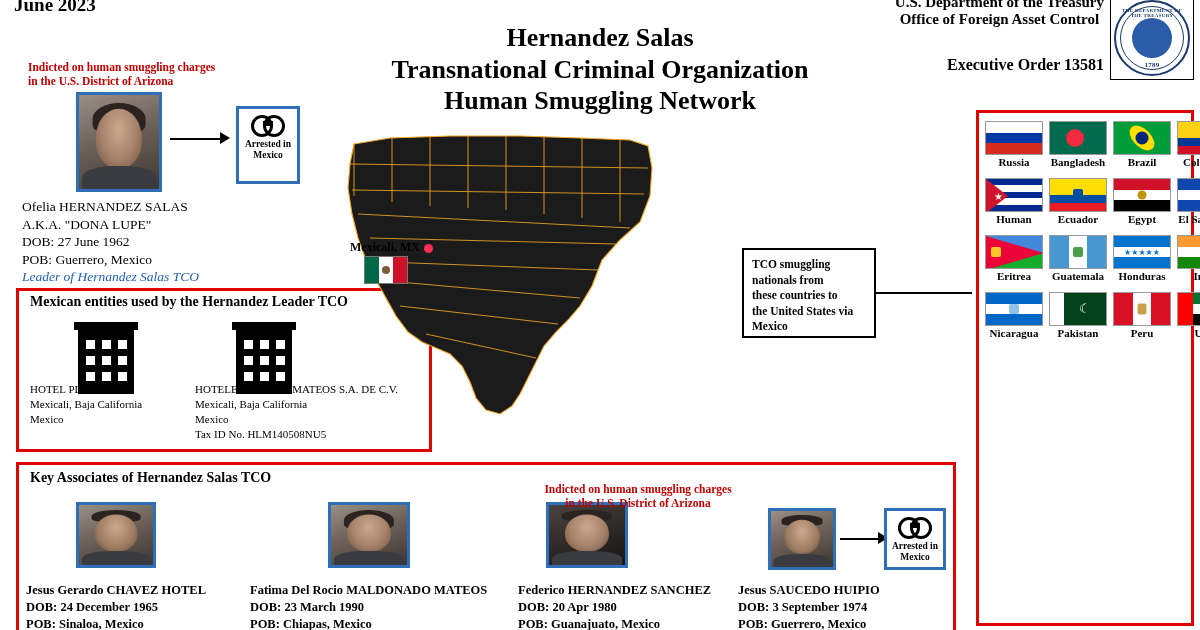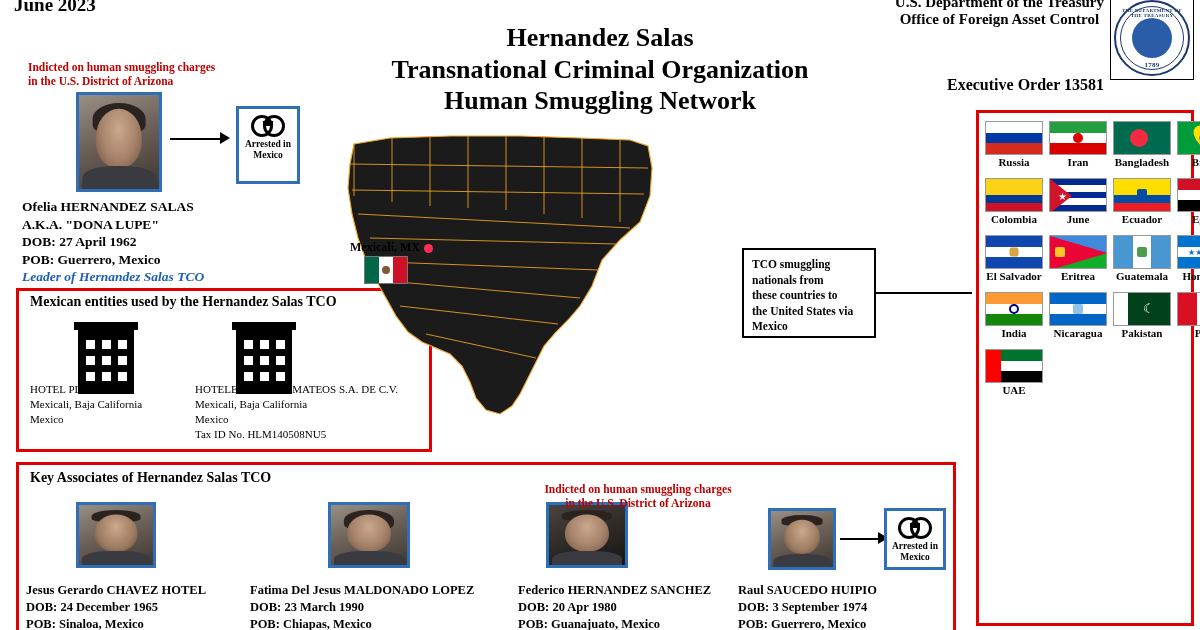--- a/index.html
+++ b/index.html
@@ -17,21 +17,21 @@
   .date-label{
     position:absolute;left:14px;top:-6px;
     font-weight:bold;font-size:19px;
   }
   .agency{
     position:absolute;right:96px;top:-6px;
     text-align:center;font-weight:bold;font-size:15px;line-height:1.15;
   }
   .eo{
     position:absolute;right:96px;top:56px;
-    font-weight:bold;font-size:16px;text-align:right;margin-top:20px;
+    font-weight:bold;font-size:16px;text-align:right;
   }
   .seal-box{
     position:absolute;right:6px;top:-4px;
     width:82px;height:82px;border:1px solid #000;background:#fff;
     display:flex;align-items:center;justify-content:center;
   }
   .seal{
     width:72px;height:72px;border-radius:50%;
     background:#ffffff;
     border:2px solid #1b3a6b;
@@ -108,21 +108,21 @@
   .cuff-box .cuff span.l{left:0;}
   .cuff-box .cuff span.r{right:0;}
   .cuff-box .cuff i{
     position:absolute;left:12px;top:6px;width:10px;height:5px;background:#000;
   }
   .cuff-box .cap{
     font-size:9.5px;font-weight:bold;text-align:center;line-height:1.15;
   }
 
   .subject-info{
-    position:absolute;font-size:13.5px;font-weight:bold;line-height:1.3;
+    position:absolute;font-size:13.5px;font-weight:normal;line-height:1.3;
   }
   .subject-info .leader{
     color:#1f5fb4;font-style:italic;
   }
 
   
   .redbox{
     position:absolute;border:3px solid #e00000;box-sizing:border-box;background:transparent;
   }
   .redbox-title{
@@ -259,27 +259,27 @@
       </div>
     <div class="cap">
       <div>Arrested in</div>
       <div>Mexico</div>
     </div>
   </div>
 
   <div class="subject-info" style="left:22px;top:198px;">
     <div>Ofelia HERNANDEZ SALAS</div>
     <div>A.K.A. "DONA LUPE"</div>
-    <div>DOB: 27 April 1962</div>
+    <div>DOB: 27 June 1962</div>
     <div>POB: Guerrero, Mexico</div>
     <div class="leader">Leader of Hernandez Salas TCO</div>
   </div>
 
   <div class="redbox" style="left:16px;top:288px;width:416px;height:164px;"></div>
-  <div class="redbox-title" style="left:30px;top:294px;">Mexican entities used by the Hernandez Salas TCO</div>
+  <div class="redbox-title" style="left:30px;top:294px;">Mexican entities used by the Hernandez Leader TCO</div>
 
   <div class="building" style="left:78px;top:328px;">
     <div class="roof"></div>
     <div class="win" style="left:8px;top:12px;"></div>
       <div class="win" style="left:24px;top:12px;"></div>
       <div class="win" style="left:40px;top:12px;"></div>
     <div class="win" style="left:8px;top:28px;"></div>
       <div class="win" style="left:24px;top:28px;"></div>
       <div class="win" style="left:40px;top:28px;"></div>
     <div class="win" style="left:8px;top:44px;"></div>
@@ -328,21 +328,21 @@
   </div>
 
   <div class="photo-frame" style="left:328px;top:502px;width:82px;height:66px;">
     <div class="photo">
         <div class="hair"></div>
         <div class="face"></div>
         <div class="body"></div>
       </div>
   </div>
   <div class="assoc-info" style="left:250px;top:582px;">
-    <div>Fatima Del Jesus MALDONADO LOPEZ</div>
+    <div>Fatima Del Rocio MALDONADO MATEOS</div>
     <div>DOB: 23 March 1990</div>
     <div>POB: Chiapas, Mexico</div>
   </div>
 
   <div class="photo-frame" style="left:546px;top:502px;width:82px;height:66px;">
     <div class="photo dark">
         <div class="hair" style="height:18%;"></div>
         <div class="face"></div>
         <div class="body"></div>
       </div>
@@ -371,21 +371,21 @@
         <span class="l"></span>
         <span class="r"></span>
         <i></i>
       </div>
     <div class="cap">
       <div>Arrested in</div>
       <div>Mexico</div>
     </div>
   </div>
   <div class="assoc-info" style="left:738px;top:582px;">
-    <div>Raul SAUCEDO HUIPIO</div>
+    <div>Jesus SAUCEDO HUIPIO</div>
     <div>DOB: 3 September 1974</div>
     <div>POB: Guerrero, Mexico</div>
   </div>
 
   <div class="map">
     <svg viewBox="0 0 380 330" xmlns="http://www.w3.org/2000/svg">
       <g fill="#1b1b1b" stroke="#f5a623" stroke-width="1.1">
         <path d="M24,34 L60,28 L120,26 L190,26 L250,28 L300,30 L318,36 L322,58 L320,86 L310,112 L290,130
                  L272,150 L262,176 L250,196 L238,210 L226,222 L214,236 L206,252 L198,268 L190,284 L182,296
                  L170,304 L156,300 L146,288 L140,272 L132,256 L120,244 L106,238 L92,232 L78,222 L66,206
@@ -422,31 +422,20 @@
         <div class="flag">
           <div class="hstripes">
               <i style="background:#fff"></i>
               <i style="background:#0039a6"></i>
               <i style="background:#d52b1e"></i>
             </div>
         </div>
         <div class="flag-name">Russia</div>
       </div>
 
-      <div class="flag-cell">
-        <div class="flag">
-          <div class="hstripes">
-              <i style="background:#239f40"></i>
-              <i style="background:#fff"></i>
-              <i style="background:#da0000"></i>
-            </div>
-          <div class="cdot" style="width:10px;height:10px;background:#da0000"></div>
-        </div>
-        <div class="flag-name">Iran</div>
-      </div>
 
       <div class="flag-cell">
         <div class="flag">
           <div class="hstripes">
               <i style="background:#006a4e"></i>
             </div>
           <div class="cdot" style="width:18px;height:18px;background:#f42a41;left:44%"></div>
         </div>
         <div class="flag-name">Bangladesh</div>
       </div>
@@ -479,21 +468,21 @@
           <div class="hstripes">
               <i style="background:#002a8f"></i>
               <i style="background:#fff"></i>
               <i style="background:#002a8f"></i>
               <i style="background:#fff"></i>
               <i style="background:#002a8f"></i>
             </div>
           <div style="position:absolute;left:0;top:0;width:0;height:0;border-top:17px solid transparent;border-bottom:17px solid transparent;border-left:22px solid #cf142b"></div>
           <div class="emblem" style="left:8px;top:17px;transform:translateY(-50%);font-size:10px">★</div>
         </div>
-        <div class="flag-name">June</div>
+        <div class="flag-name">Human</div>
       </div>
 
       <div class="flag-cell">
         <div class="flag">
           <div class="hstripes">
               <i style="background:#ffdd00;flex:2"></i>
               <i style="background:#034ea2"></i>
               <i style="background:#ed1c24"></i>
             </div>
           <div class="cdot" style="width:10px;height:12px;background:#034ea2;border-radius:2px"></div>

